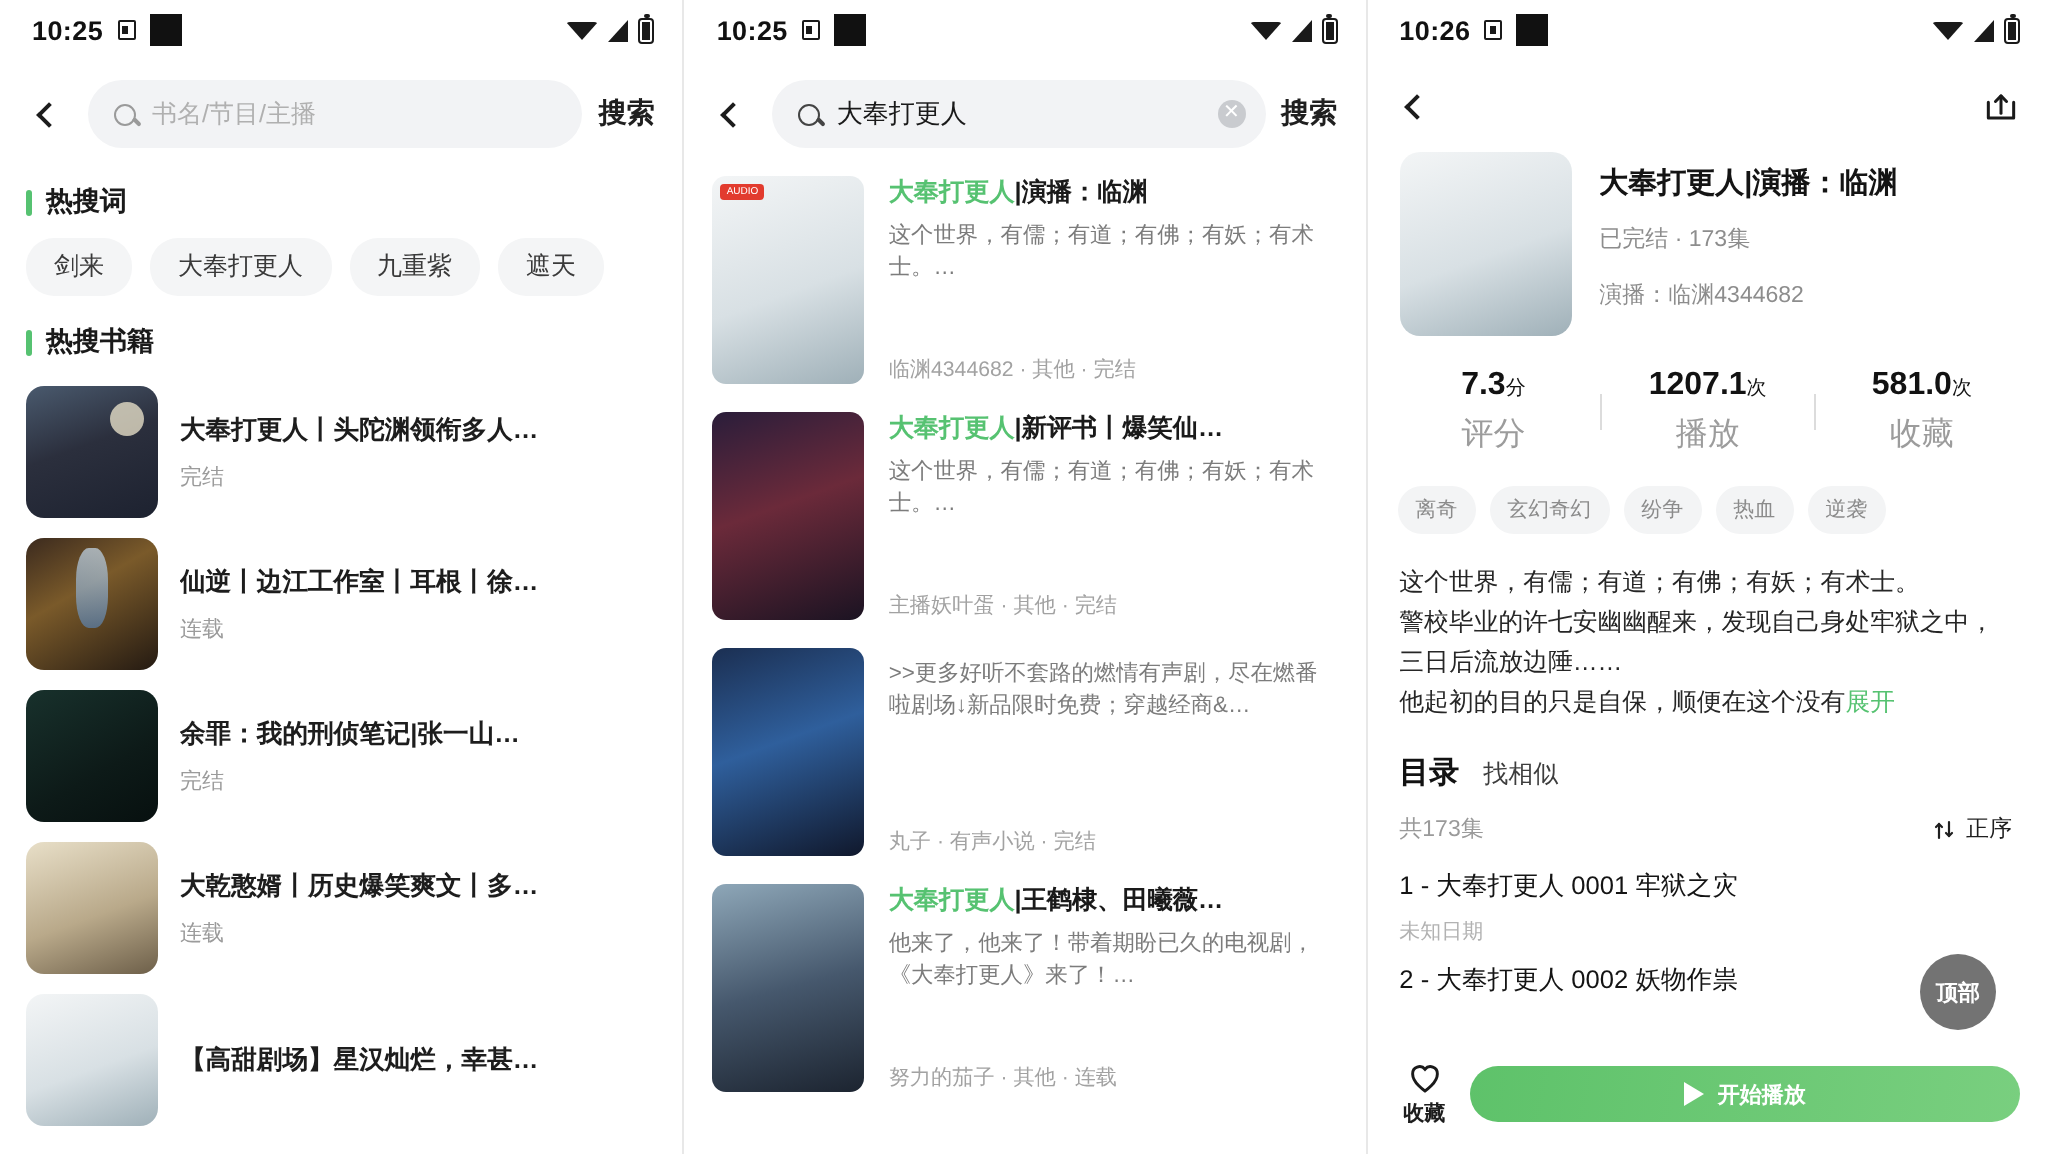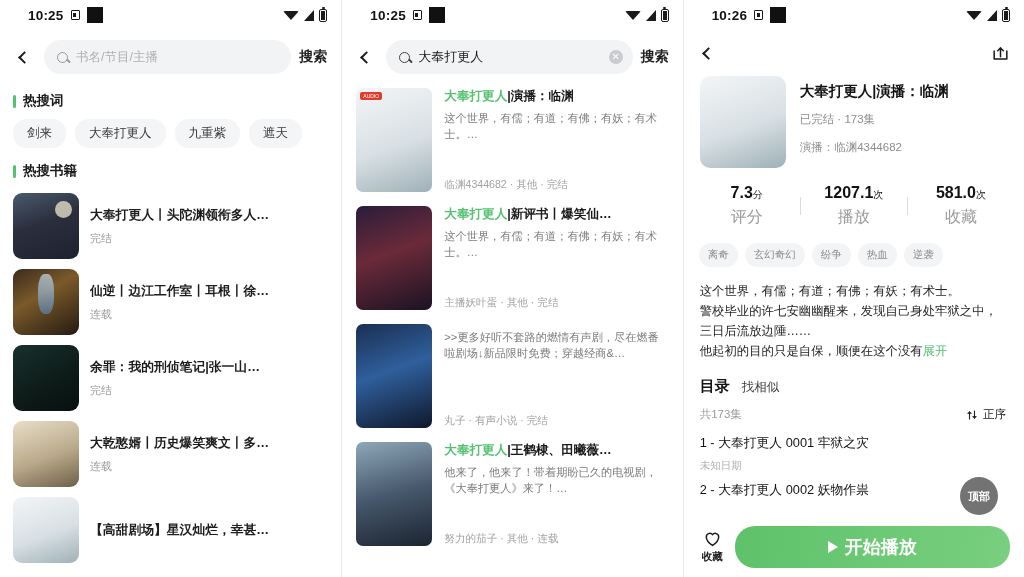--- a/index.html
+++ b/index.html
@@ -9,21 +9,21 @@
     font-family: "Liberation Sans", "DejaVu Sans", sans-serif;
     overflow: hidden;
   }
   .screens { display: flex; width: 1024px; height: 577px; }
   .panel { width: 341.33px; height: 577px; background: #fff; position: relative; overflow: hidden; }
   .panel + .panel { border-left: 1px solid #e8e8e8; }
 
   
   .statusbar {
     height: 30px; display: flex; align-items: center;
-    padding: 0 14px 0 28px; justify-content: space-between;
+    padding: 0 14px 0 16px; justify-content: space-between;
   }
   .sb-left { display: flex; align-items: center; gap: 7px; }
   .sb-time { font-size: 13.5px; font-weight: 700; color: #111; letter-spacing: .2px; }
   .sb-sqicon { width: 9px; height: 10px; border: 1.6px solid #1a1a1a; border-radius: 1px; position: relative; }
   .sb-sqicon::after { content:""; position:absolute; left:1.5px; top:1.5px; width:3px; height:4px; background:#1a1a1a;}
   .sb-blk { width: 16px; height: 16px; background: #111; }
   .sb-right { display: flex; align-items: center; gap: 5px; }
   .ic-wifi { width: 0; height: 0; border-left: 8px solid transparent; border-right: 8px solid transparent; border-top: 9px solid #1a1a1a; border-radius: 2px; }
   .ic-signal { width: 0; height: 0; border-left: 10px solid transparent; border-bottom: 11px solid #1a1a1a; }
   .ic-batt { width: 8px; height: 13px; border: 1.6px solid #1a1a1a; border-radius: 2px; position: relative; }
@@ -108,24 +108,24 @@
   .ep { padding: 13px 16px 0 16px; }
   .ep-t { font-size: 12.8px; color: #141414; }
   .ep-d { font-size: 10.5px; color: #b2b2b2; margin-top: 7px; }
 
   .fab { position: absolute; right: 26px; bottom: 62px; width: 38px; height: 38px; border-radius: 50%;
          background: #737373; color: #fff; font-size: 11px; display: flex; align-items: center; justify-content: center; font-weight: bold; }
   .botbar { position: absolute; left: 0; right: 0; bottom: 0; height: 56px; background: #fff;
             display: flex; align-items: center; gap: 12px; padding: 0 14px 4px 18px; }
   .fav { display: flex; flex-direction: column; align-items: center; gap: 3px; flex: 0 0 auto; }
   .fav-l { font-size: 10.5px; color: #1d1d1d; font-weight: 600; }
-  .playbtn { flex: 1 1 auto; height: 42px; border-radius: 20px;
+  .playbtn { flex: 1 1 auto; height: 28px; border-radius: 20px;
              background: linear-gradient(100deg, #5ec26a 0%, #79cf7f 100%);
              display: flex; align-items: center; justify-content: center; gap: 7px;
-             color: #fff; font-size: 18px; font-weight: 700; }
+             color: #fff; font-size: 11px; font-weight: 700; }
   .ptri { width: 0; height: 0; border-left: 10px solid #fff; border-top: 6px solid transparent; border-bottom: 6px solid transparent; }
 
   
   .art { width: 100%; height: 100%; position: relative; }
   .a1 { background: linear-gradient(160deg, #4a5a6e 0%, #2b2f3d 45%, #1d2230 100%); }
   .a1::after { content:""; position:absolute; right:10%; top:12%; width:26%; height:26%; border-radius:50%; background:#f0e8cf; opacity:.75; }
   .a2 { background: linear-gradient(150deg, #3b2a1e 0%, #7a5a2a 40%, #241a12 100%); }
   .a2::after { content:""; position:absolute; left:38%; top:8%; width:24%; height:60%; background:linear-gradient(#cfe8ff,#5a86b8); opacity:.65; border-radius:40%;}
   .a3 { background: linear-gradient(150deg, #18312c 0%, #0d1a18 60%, #07100f 100%); }
   .a5 { background: linear-gradient(160deg, #e8dfc8 0%, #b9a98a 55%, #6d5f49 100%); }

